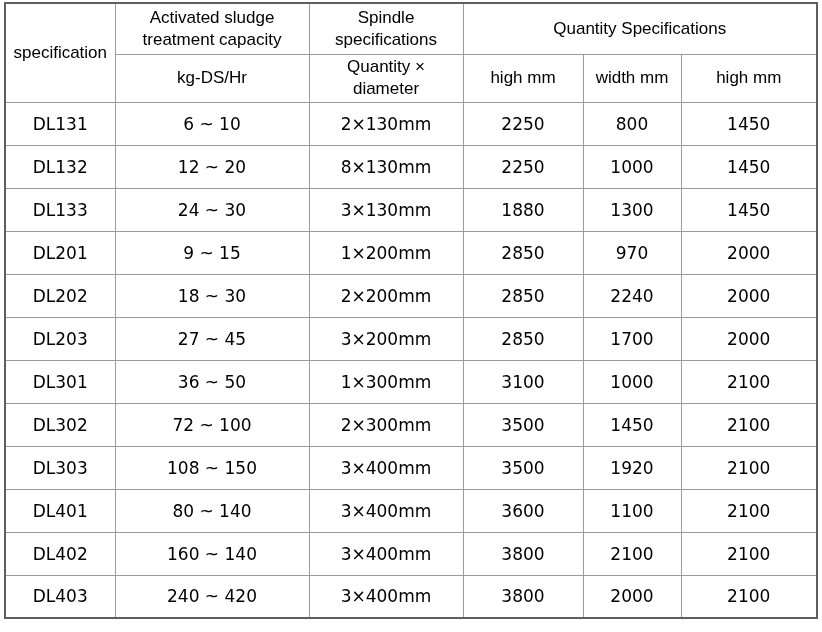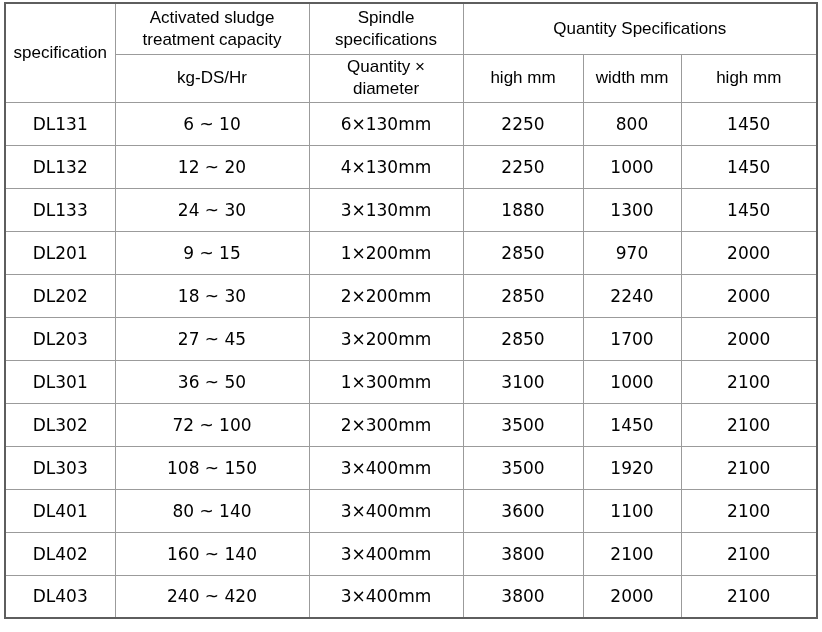--- a/index.html
+++ b/index.html
@@ -85,29 +85,29 @@
         <span class="hdr-line">diameter</span>
       </td>
       <td class="hdr-cell">high mm</td>
       <td class="hdr-cell">width mm</td>
       <td class="hdr-cell">high mm</td>
     </tr>
 
     <tr class="data-row">
       <td>DL131</td>
       <td>6 ~ 10</td>
-      <td>6×130mm</td>
+      <td>2×130mm</td>
       <td>2250</td>
       <td>800</td>
       <td>1450</td>
     </tr>
     <tr class="data-row">
       <td>DL132</td>
       <td>12 ~ 20</td>
-      <td>4×130mm</td>
+      <td>8×130mm</td>
       <td>2250</td>
       <td>1000</td>
       <td>1450</td>
     </tr>
     <tr class="data-row">
       <td>DL133</td>
       <td>24 ~ 30</td>
       <td>3×130mm</td>
       <td>1880</td>
       <td>1300</td>

